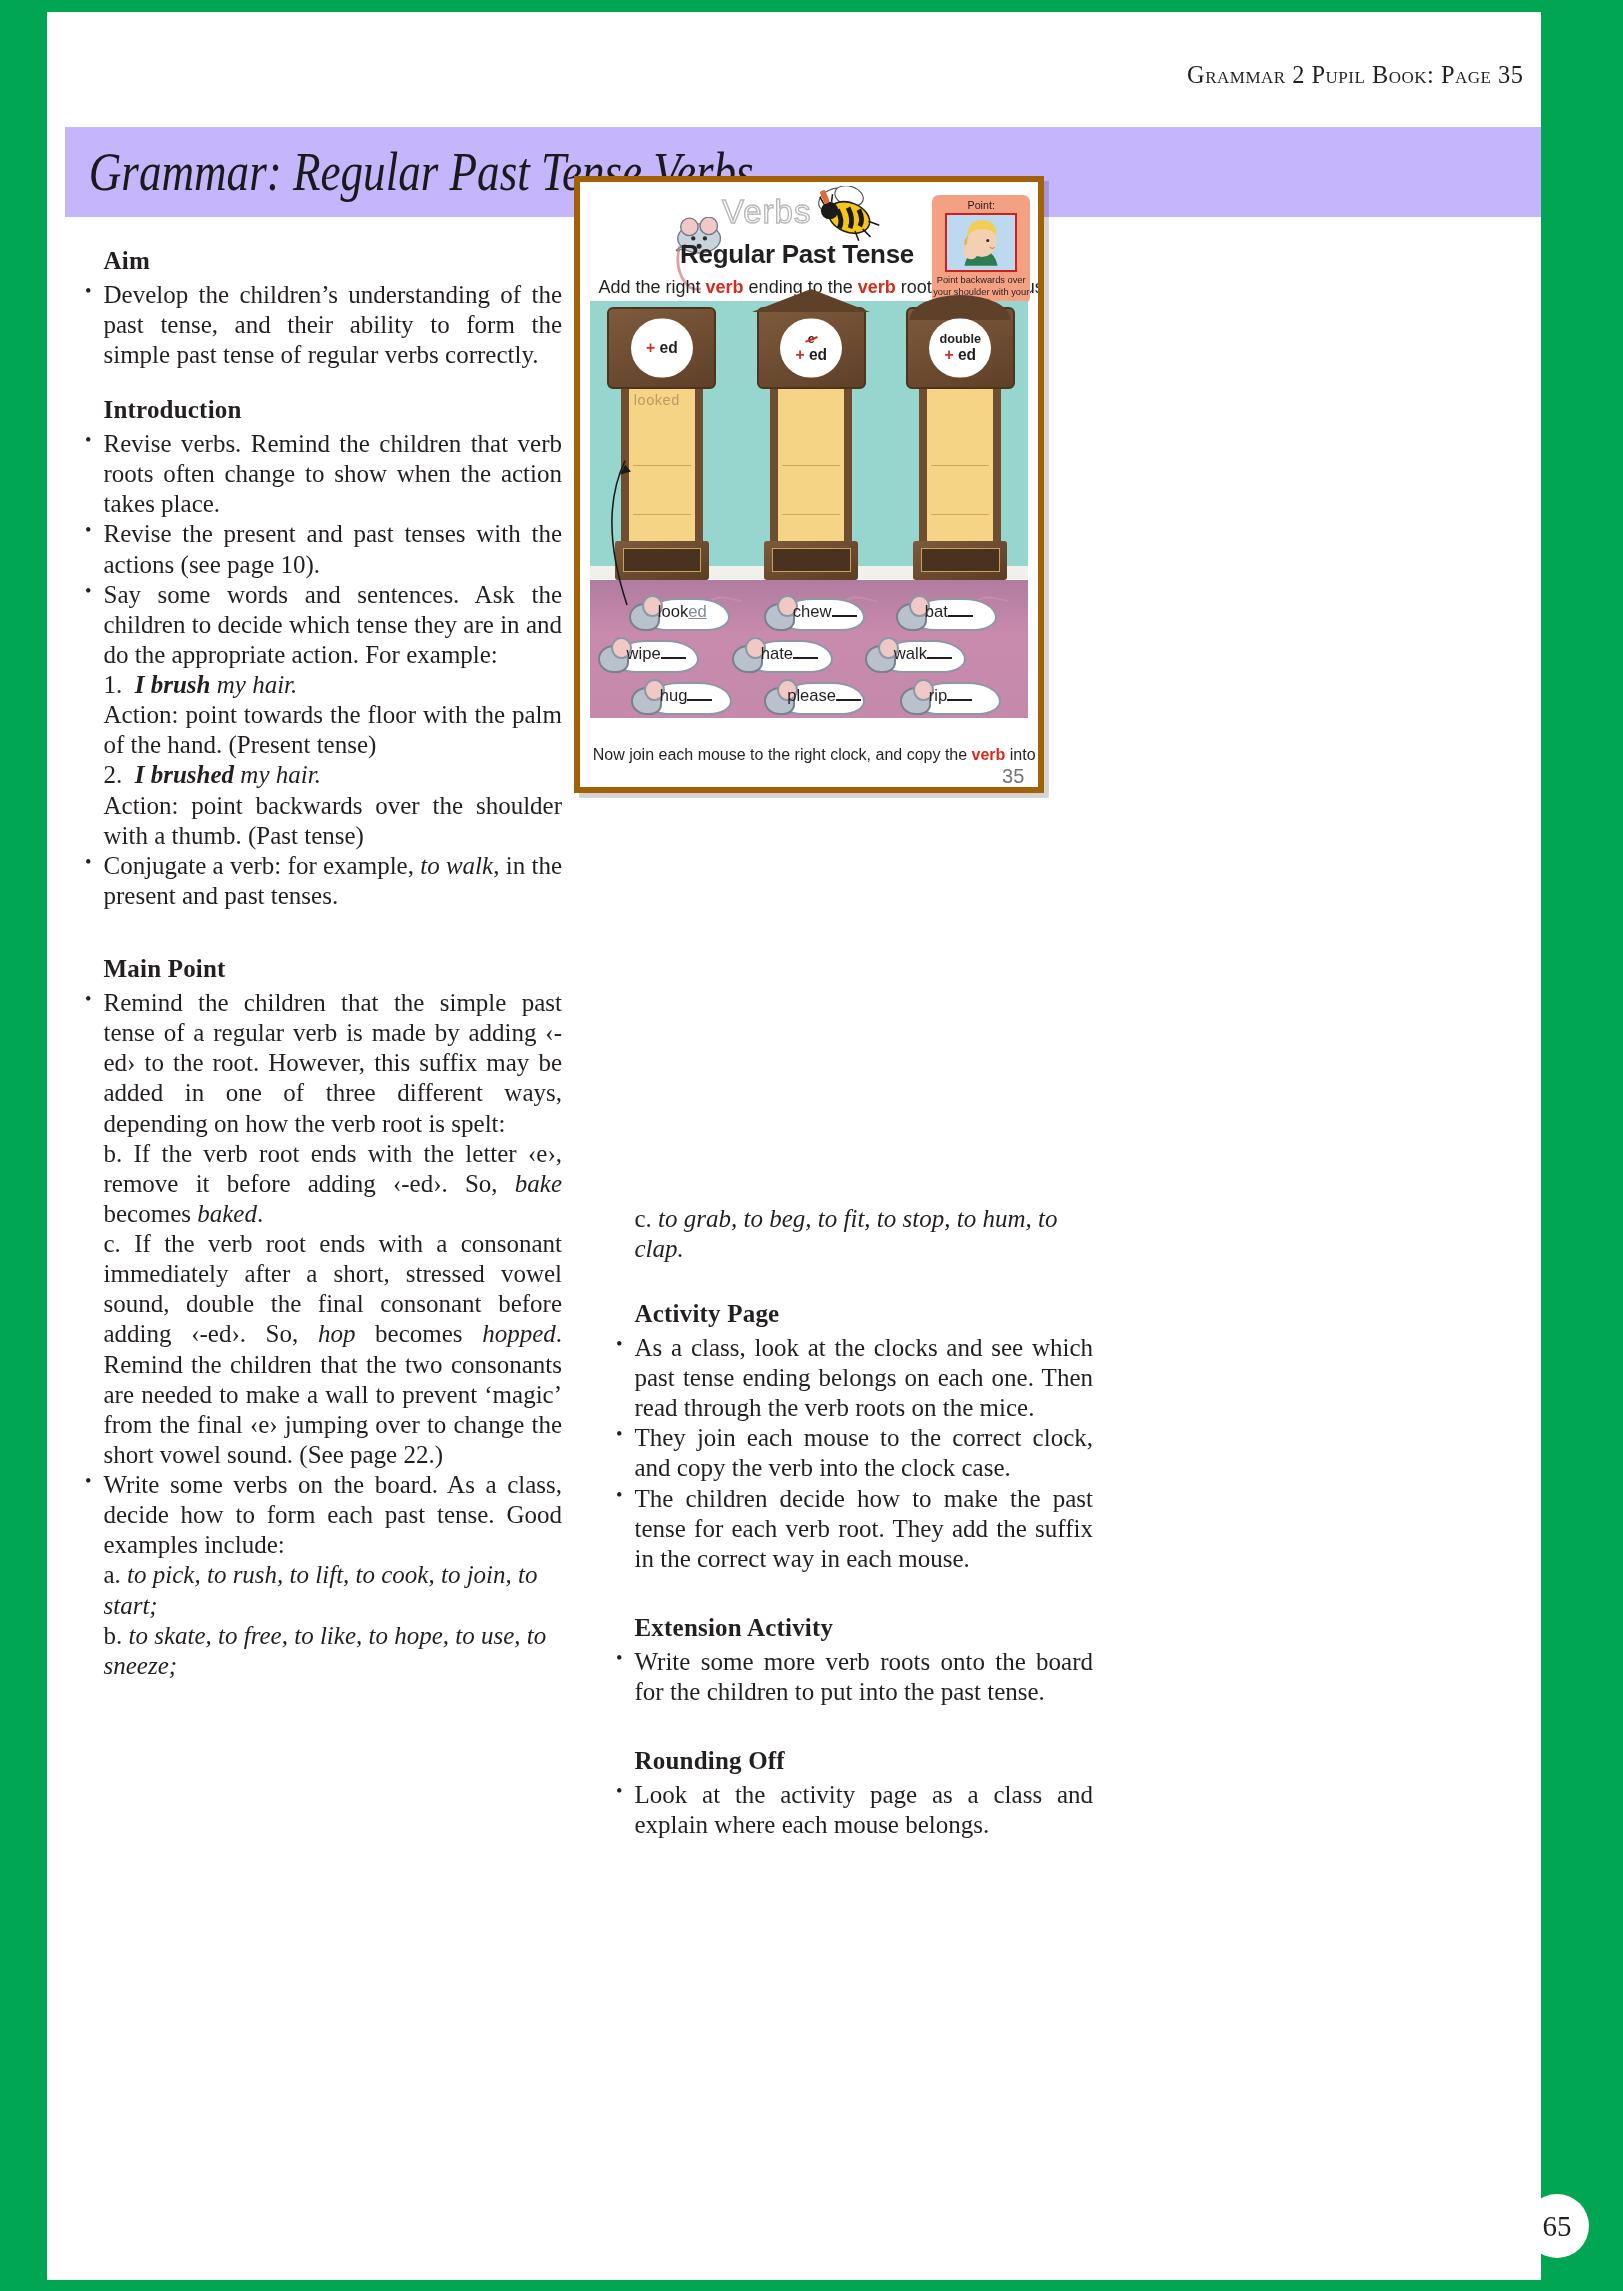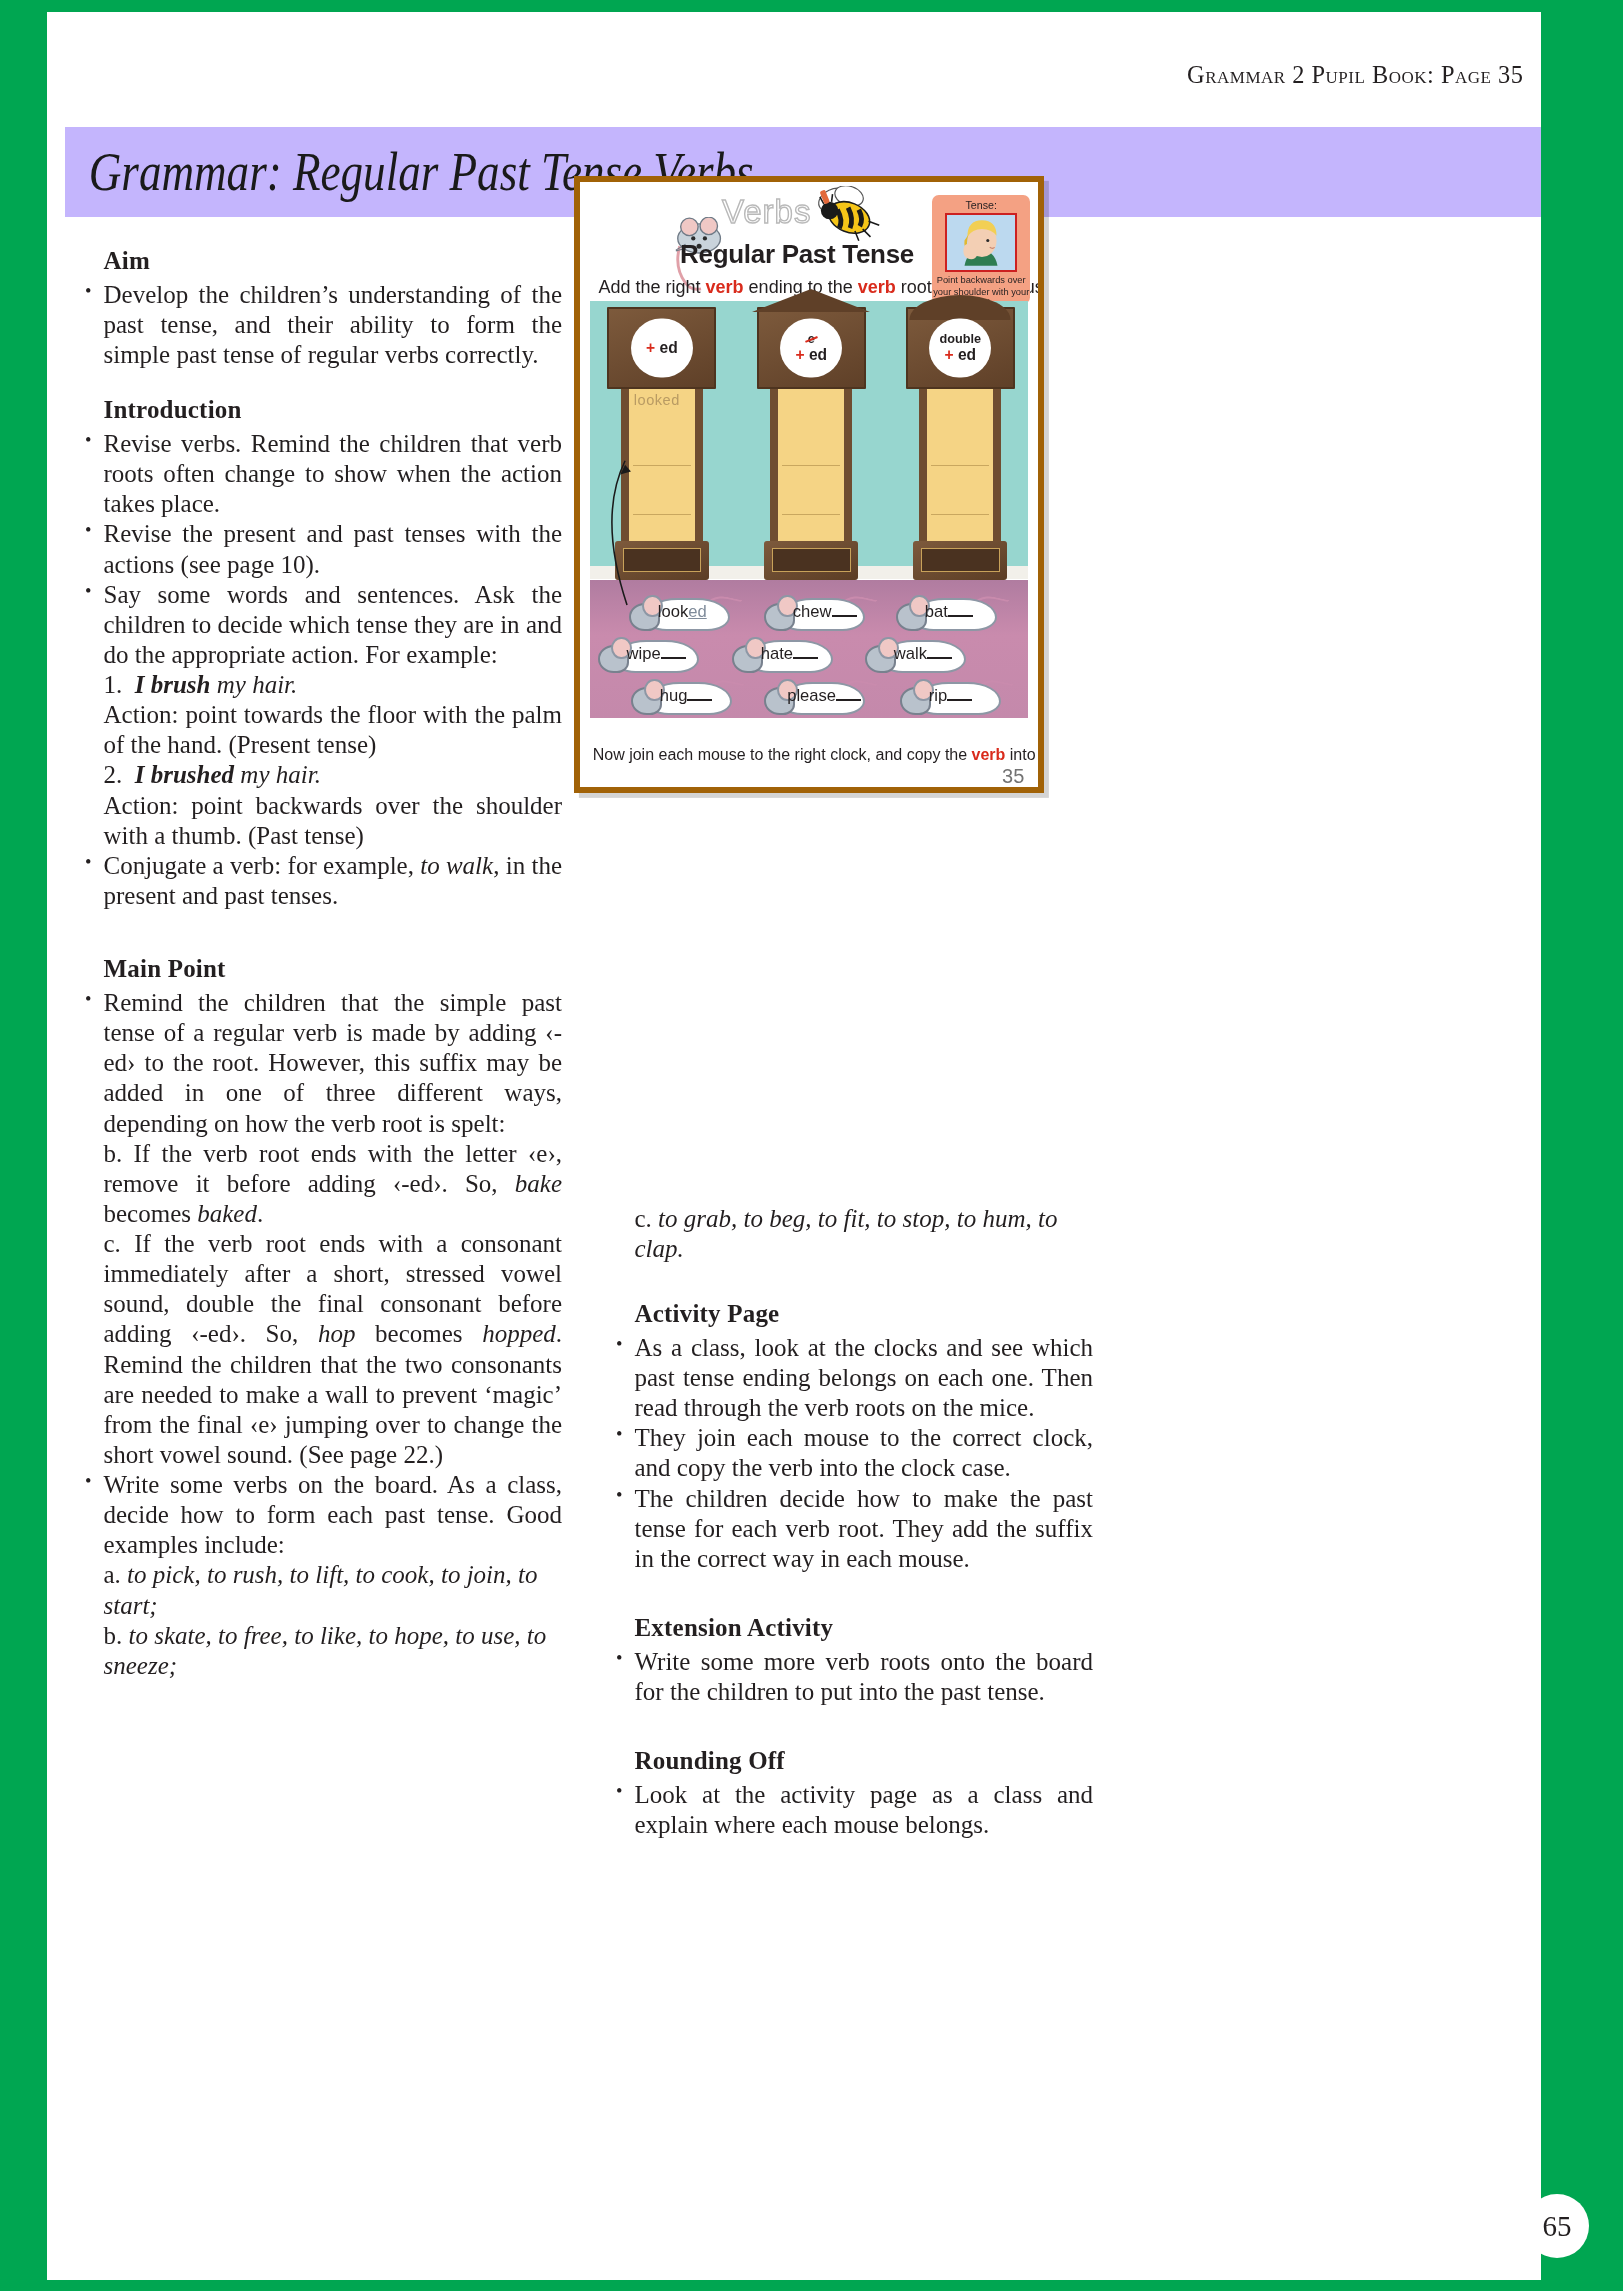--- a/index.html
+++ b/index.html
@@ -159,21 +159,21 @@
   #stage-skirt { position:absolute; left:0; right:0; top:265px; height:13.7px; background:#f2f0ea; }
   #stage-floor { position:absolute; left:0; right:0; top:279px; bottom:0;
                  background:linear-gradient(#b07ca0,#c98bad 40%, #c489ab); }
 
   .clock { position:absolute; top:5.9px; }
   .clk-head { position:relative; width:109px; margin:0 auto; }
   .clk-box {
     width:109px; height:82px;
     background:linear-gradient(160deg,#7d5a3c,#5f4028);
     border:2.9px solid #4e341f;
-    border-radius:1px;
+    border-radius:6px;
     position:relative;
     box-sizing:border-box;
   }
   .clk-face {
     position:absolute; left:50%; top:50%;
     transform:translate(-50%,-50%);
     width:62px; height:59px;
     background:#ffffff;
     border-radius:50%/52%;
     display:flex; flex-direction:column;
@@ -418,21 +418,21 @@
           <path d="M16 28 l-10 6 M16 32 l-10 3" stroke="#6f7a86" stroke-width="1.1"></path>
         </svg>
 
         <div id="rpt-title">Regular Past Tense</div>
 
         <div id="instruction">
           <span>Add the right </span><span class="verb">verb</span><span> ending to the </span><span class="verb">verb</span><span> root in each mouse.</span>
         </div>
 
         <div id="action-box">
-          <div id="action-label">Tense:</div>
+          <div id="action-label">Point:</div>
           <div id="action-img">
             <svg width="68" height="55" viewBox="0 0 70 56">
               <rect width="70" height="56" fill="#bcd9ef"></rect>
               <path d="M18 52 q3 -16 17 -16 q14 0 17 16 z" fill="#2e7d52"></path>
               <ellipse cx="36" cy="26" rx="15" ry="17" fill="#f3cfb4"></ellipse>
               <path d="M21 22 q0 -17 15 -17 q15 0 15 16 q-5 -7 -15 -7 q-10 0 -15 8 z" fill="#f2cf54"></path>
               <path d="M22 20 q-3 10 0 16 q-5 -2 -4 -10 z" fill="#e2b92f"></path>
               <circle cx="42" cy="26" r="1.6" fill="#2b2b2b"></circle>
               <path d="M44 33 q3 2 5 0" stroke="#c98570" stroke-width="1.2" fill="none"></path>
               <path d="M24 30 q-6 -2 -7 5 q-1 8 6 10 q6 1 8 -4 q2 -6 -2 -9 z" fill="#f3cfb4"></path>

